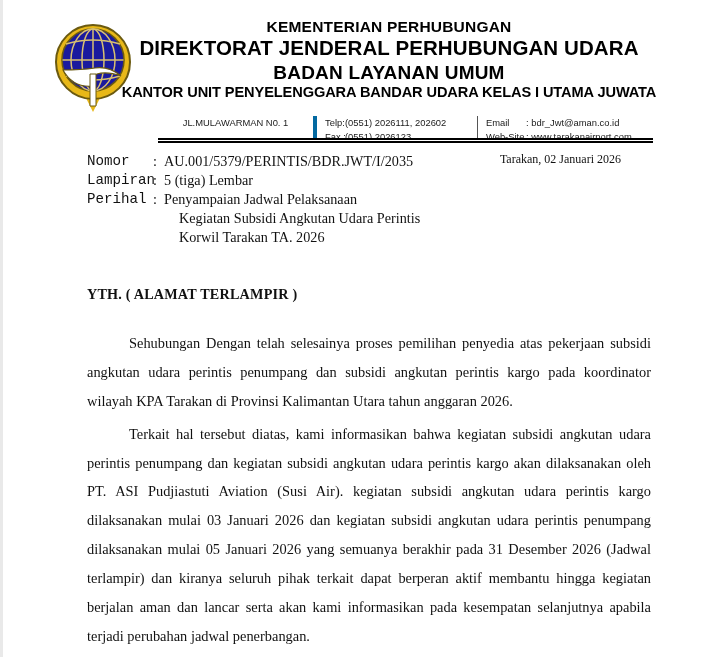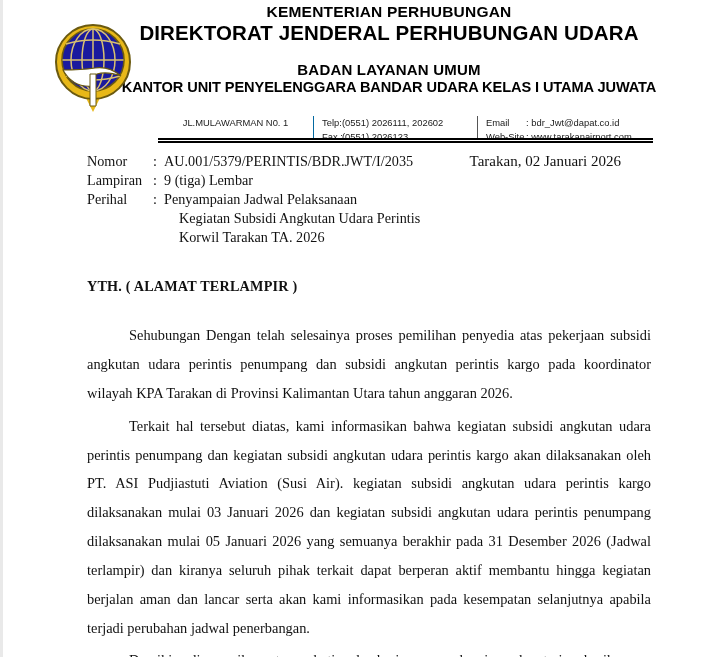--- a/index.html
+++ b/index.html
@@ -19,21 +19,21 @@
     position: absolute;
     inset: 0;
     background: #ffffff;
     border-left: 3px solid #e9e9e9;
     box-sizing: border-box;
   }
 
   
   .letterhead {
     position: relative;
-    padding: 4px 0 0 0;
+    padding: 19px 0 0 0;
     height: 125px;
     box-sizing: border-box;
   }
   .logo-wrap {
     position: absolute;
     left: 48px;
     top: 22px;
     width: 84px;
     height: 90px;
   }
@@ -42,38 +42,38 @@
   .titles {
     text-align: center;
     padding-left: 58px;
     font-family: "Liberation Sans", "DejaVu Sans", sans-serif;
     font-weight: bold;
     color: #000000;
     line-height: 1.08;
   }
   .t-line1 { font-size: 15.5px; letter-spacing: 0.2px; }
   .t-line2 { font-size: 20.5px; letter-spacing: 0.1px; margin-top: 1px; text-align: center; }
-  .t-line3 { font-size: 15px; letter-spacing: 0.2px; margin-top: 18px; }
+  .t-line3 { font-size: 19px; letter-spacing: 0.2px; margin-top: 4px; }
   .t-line4 { font-size: 14.6px; letter-spacing: -0.1px; margin-top: 2px; }
 
   
   .contact-bar {
     position: absolute;
     left: 155px;
     top: 116px;
     width: 495px;
     display: flex;
     font-family: "Liberation Sans", "DejaVu Sans", sans-serif;
     font-size: 9.4px;
     line-height: 1.45;
     color: #1a1a1a;
   }
   .cb-col { padding: 0 8px; box-sizing: border-box; }
   .cb-col.addr { width: 155px; text-align: center; }
-  .cb-col.tel  { width: 164px; border-left: 1px solid #0369a1; }
+  .cb-col.tel  { width: 164px; border-left: 4px solid #0369a1; }
   .cb-col.mail { width: 176px; border-left: 1px solid #555; }
   .cb-row { white-space: nowrap; }
   .cb-lbl { display: inline-block; }
   .cb-lbl.w1 { width: 20px; }
   .cb-lbl.w2 { width: 40px; }
 
   .rule-double {
     position: absolute;
     left: 155px;
     top: 138px;
@@ -92,35 +92,35 @@
     left: 0; right: 0;
     top: 152px;
     padding: 0 66px 0 84px;
   }
   .meta {
     position: relative;
     font-size: 14.2px;
     line-height: 1.33;
   }
   .meta-row { display: flex; }
-  .meta-label { width: 66px; flex: none; }
+  .meta-label { width: 66px; flex: none; font-family: Liberation Mono, monospace; }
   .meta-colon { width: 11px; flex: none; }
   .meta-value { flex: 1; }
   .meta-cont { padding-left: 92px; }
   .place-date {
     position: absolute;
     right: 30px;
     top: 0;
     white-space: nowrap;
-    font-size: 15px;
+    font-size: 12px;
   }
 
   
   .addressee {
-    margin-top: 32px;
+    margin-top: 40px;
     font-weight: bold;
     font-size: 14.2px;
     letter-spacing: 0.2px;
     font-family: Liberation Serif, serif;
   }
 
   
   .body-copy { margin-top: 26px; }
   .para {
     text-align: justify;
@@ -177,21 +177,21 @@
       <div class="cb-col tel">
         <div class="cb-row">
           <span class="cb-lbl w1">Telp:</span><span>(0551) 2026111, 202602</span>
         </div>
         <div class="cb-row">
           <span class="cb-lbl w1">Fax :</span><span>(0551) 2026123</span>
         </div>
       </div>
       <div class="cb-col mail">
         <div class="cb-row">
-          <span class="cb-lbl w2">Email</span><span>: bdr_Jwt@dapat.co.id</span>
+          <span class="cb-lbl w2">Email</span><span>: bdr_Jwt@aman.co.id</span>
         </div>
         <div class="cb-row">
           <span class="cb-lbl w2">Web-Site</span><span>: www.tarakanairport.com</span>
         </div>
       </div>
     </div>
 
     <div class="rule-double">
       <div class="r-top"></div>
       <div class="r-gap"></div>
@@ -206,21 +206,21 @@
 
       <div class="meta-row">
         <span class="meta-label">Nomor</span>
         <span class="meta-colon">:</span>
         <span class="meta-value">AU.001/5379/PERINTIS/BDR.JWT/I/2035</span>
       </div>
 
       <div class="meta-row">
         <span class="meta-label">Lampiran</span>
         <span class="meta-colon">:</span>
-        <span class="meta-value">9 (tiga) Lembar</span>
+        <span class="meta-value">5 (tiga) Lembar</span>
       </div>
 
       <div class="meta-row">
         <span class="meta-label">Perihal</span>
         <span class="meta-colon">:</span>
         <span class="meta-value">Penyampaian Jadwal Pelaksanaan</span>
       </div>
       <div class="meta-cont">Kegiatan Subsidi Angkutan Udara Perintis</div>
       <div class="meta-cont">Korwil Tarakan TA. 2026</div>
     </div>

